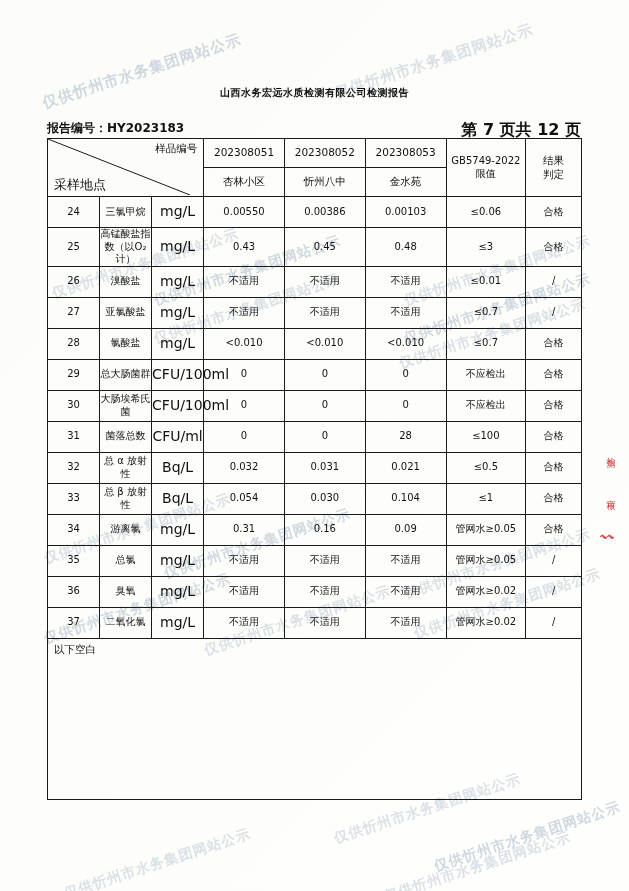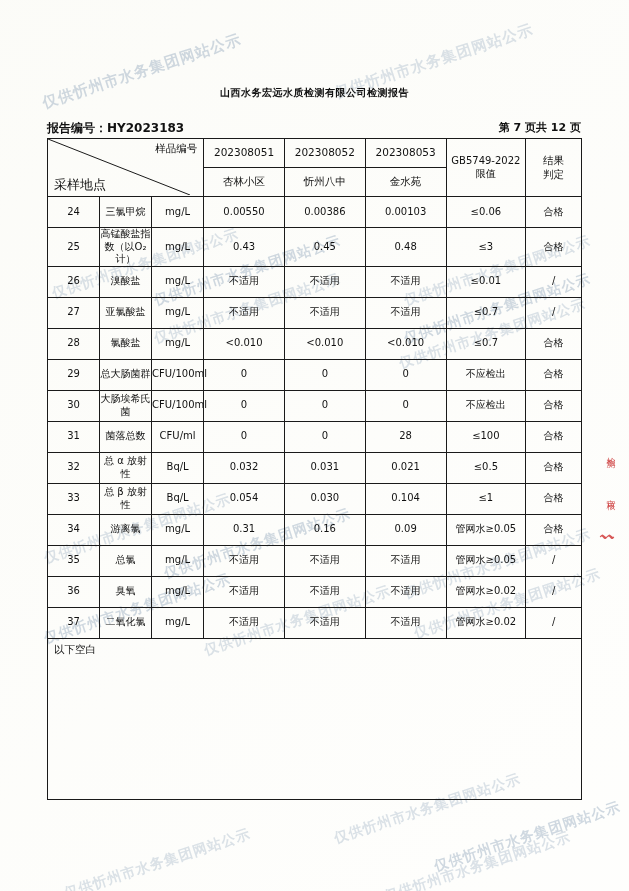--- a/index.html
+++ b/index.html
@@ -48,21 +48,21 @@
     left: 47px;
     font-size: 12px;
     font-weight: bold;
     color: #111;
     text-align: center;
   }
   .page-no {
     position: absolute;
     top: 120px;
     right: 48px;
-    font-size: 11px;
+    font-size: 16px;
     font-weight: bold;
     color: #111;
   }
 
   table.main {
     position: absolute;
     top: 138px;
     left: 47px;
     width: 535px;
     border-collapse: collapse;
@@ -76,21 +76,21 @@
     text-align: center;
     vertical-align: middle;
     padding: 0;
     font-weight: normal;
     line-height: 1.25;
   }
   .hdr-cell { height: 28px; font-size: 10.5px; }
   .row-cell { height: 30px; }
   .no-col { width: 30px; margin-top: 43px; }
   .name-col { width: 112px; text-align: left; padding-left: 8px; }
-  .unit-col { width: 52px; font-size: 10px; }
+  .unit-col { width: 52px; font-size: 14px; }
   .val-col { width: 73px; }
   .lim-col { width: 72px; }
   .res-col { width: 50px; }
 
   .corner {
     position: relative;
     width: 142px;
     padding: 0;
     height: 56px;
   }

